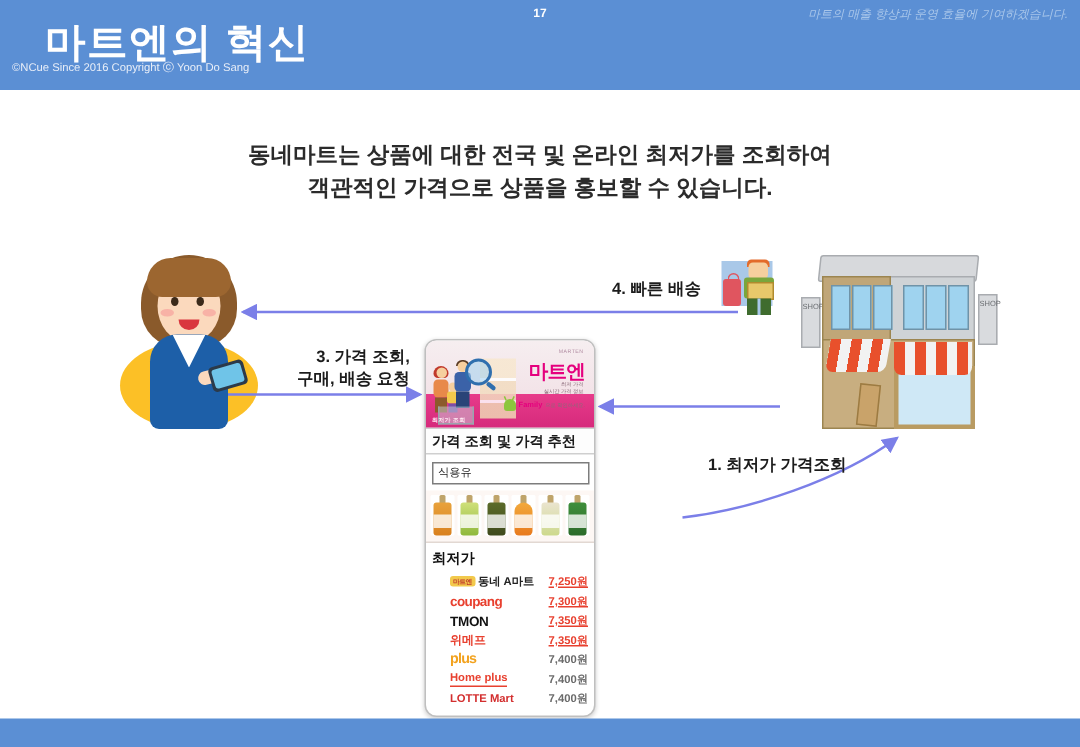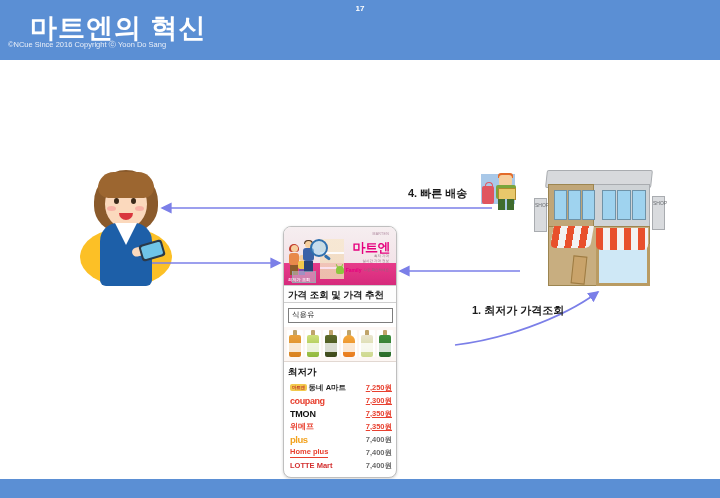--- a/index.html
+++ b/index.html
@@ -571,21 +571,21 @@
   .p5 i { background: linear-gradient(180deg,#eae4cf,#cdd98c); }
   .p6 i { background: linear-gradient(180deg,#3f8f3c,#2b6b2a); }
 
   .lowest-title {
     font-size: 9.5px;
     font-weight: bold;
     color: #111;
     padding: 4px 0 2px 4px;
   }
   .price-list {
-    padding: 0 4px 4px 6px;
+    padding: 0 4px 4px 16px;
   }
   .price-row {
     display: flex;
     align-items: center;
     justify-content: space-between;
     height: 13px;
   }
   .brand {
     font-size: 8px;
     font-weight: bold;
@@ -658,20 +658,24 @@
   }
 </style>
 </head>
 <body>
 
 <div id="slide">
 
   <div class="header-band"></div>
   <div class="header-title">마트엔의 혁신</div>
 
+  <div class="subtitle">
+    <span>동네마트는 상품에 대한 전국 및 온라인 최저가를 조회하여</span>
+    <span>객관적인 가격으로 상품을 홍보할 수 있습니다.</span>
+  </div>
 
   <div class="woman">
     <div class="w-oval"></div>
     <div class="w-hair-back"></div>
     <div class="w-face"></div>
     <div class="w-fringe"></div>
     <div class="w-eye l"></div>
     <div class="w-eye r"></div>
     <div class="w-blush l"></div>
     <div class="w-blush r"></div>
@@ -693,20 +697,24 @@
 
     <line x1="152" y1="263" x2="280" y2="263" stroke="#7b7fe8" stroke-width="1.6" marker-end="url(#ah)"></line>
 
     <line x1="520" y1="271" x2="400" y2="271" stroke="#7b7fe8" stroke-width="1.6" marker-end="url(#ah)"></line>
 
     <path d="M 455 345 C 500 340, 560 320, 598 292" fill="none" stroke="#7b7fe8" stroke-width="1.6" marker-end="url(#ah)"></path>
   </svg>
 
   <div class="step-label lbl1">
     <span>1. 최저가 가격조회</span>
+  </div>
+  <div class="step-label lbl3">
+    <span>3. 가격 조회,</span>
+    <span class="l2">구매, 배송 요청</span>
   </div>
   <div class="step-label lbl4">
     <span>4. 빠른 배송</span>
   </div>
 
   <div class="courier">
     <div class="c-box-bg"></div>
     <div class="c-bag"></div>
     <div class="c-cap"></div>
     <div class="c-head"></div>
@@ -858,14 +866,15 @@
         <span class="brand b-lotte">LOTTE Mart</span>
         <span class="price pr-gray">7,400원</span>
       </div>
 
     </div>
   </div>
 
   <div class="footer-band"></div>
   <div class="footer-left">©NCue  Since 2016  Copyright ⓒ Yoon Do Sang</div>
   <div class="footer-page">17</div>
+  <div class="footer-right">마트의 매출 향상과 운영 효율에 기여하겠습니다.</div>
 
 </div>
 
 </body></html>

